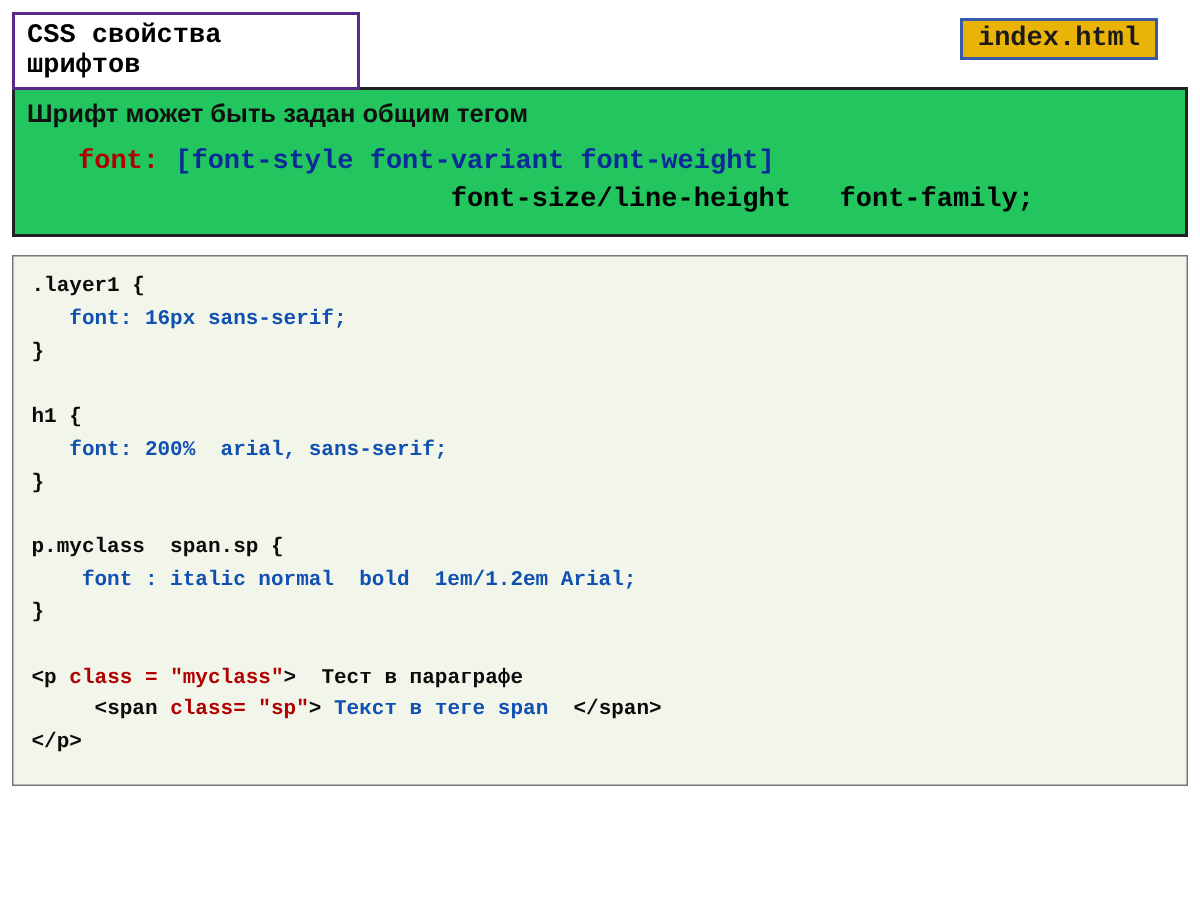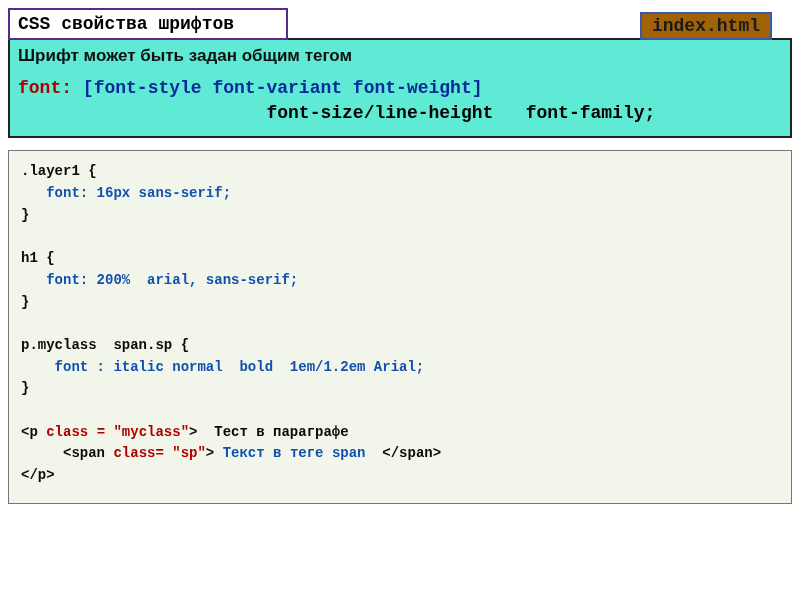--- a/index.html
+++ b/index.html
@@ -16,53 +16,54 @@
     gap: 0;
   }
   .title-box {
     border: 2px solid #5a2a8a;
     padding: 4px 8px;
     font-weight: bold;
     font-family: "Courier New", monospace;
     font-size: 18px;
     color: #000;
     background: #fff;
-    width: 280px;
+    width: 232px;
   }
   .filename-box {
     border: 2px solid #3a5aa8;
-    background: #a16207;
+    background: #eab308;
     padding: 2px 10px;
     font-family: "Courier New", monospace;
     font-weight: bold;
     font-size: 18px;
     color: #1a1a1a;
     margin-left: auto;
     margin-right: 20px;
     margin-top: 4px;
   }
   .info-box {
     border: 2px solid #222;
     margin-top: -2px;
     padding: 6px 8px 10px 8px;
-    background: #5eead4;
+    background: #22c55e;
   }
   .info-caption {
     font-family: Verdana, sans-serif;
     font-weight: bold;
     font-size: 17px;
     color: #111;
     margin-bottom: 10px;
   }
   .info-code {
     font-family: "Courier New", monospace;
     font-weight: bold;
     font-size: 18px;
     white-space: pre;
     line-height: 1.4;
+    margin-left: 34px;
   }
   .tok-red { color: #b00000; }
   .tok-blue { color: #0a2a9a; }
   .tok-black { color: #000; }
 
   .code-box {
     border: 1px solid #777;
     background: #f2f6ea;
     margin-top: 12px;
     padding: 10px 12px 16px 12px;

